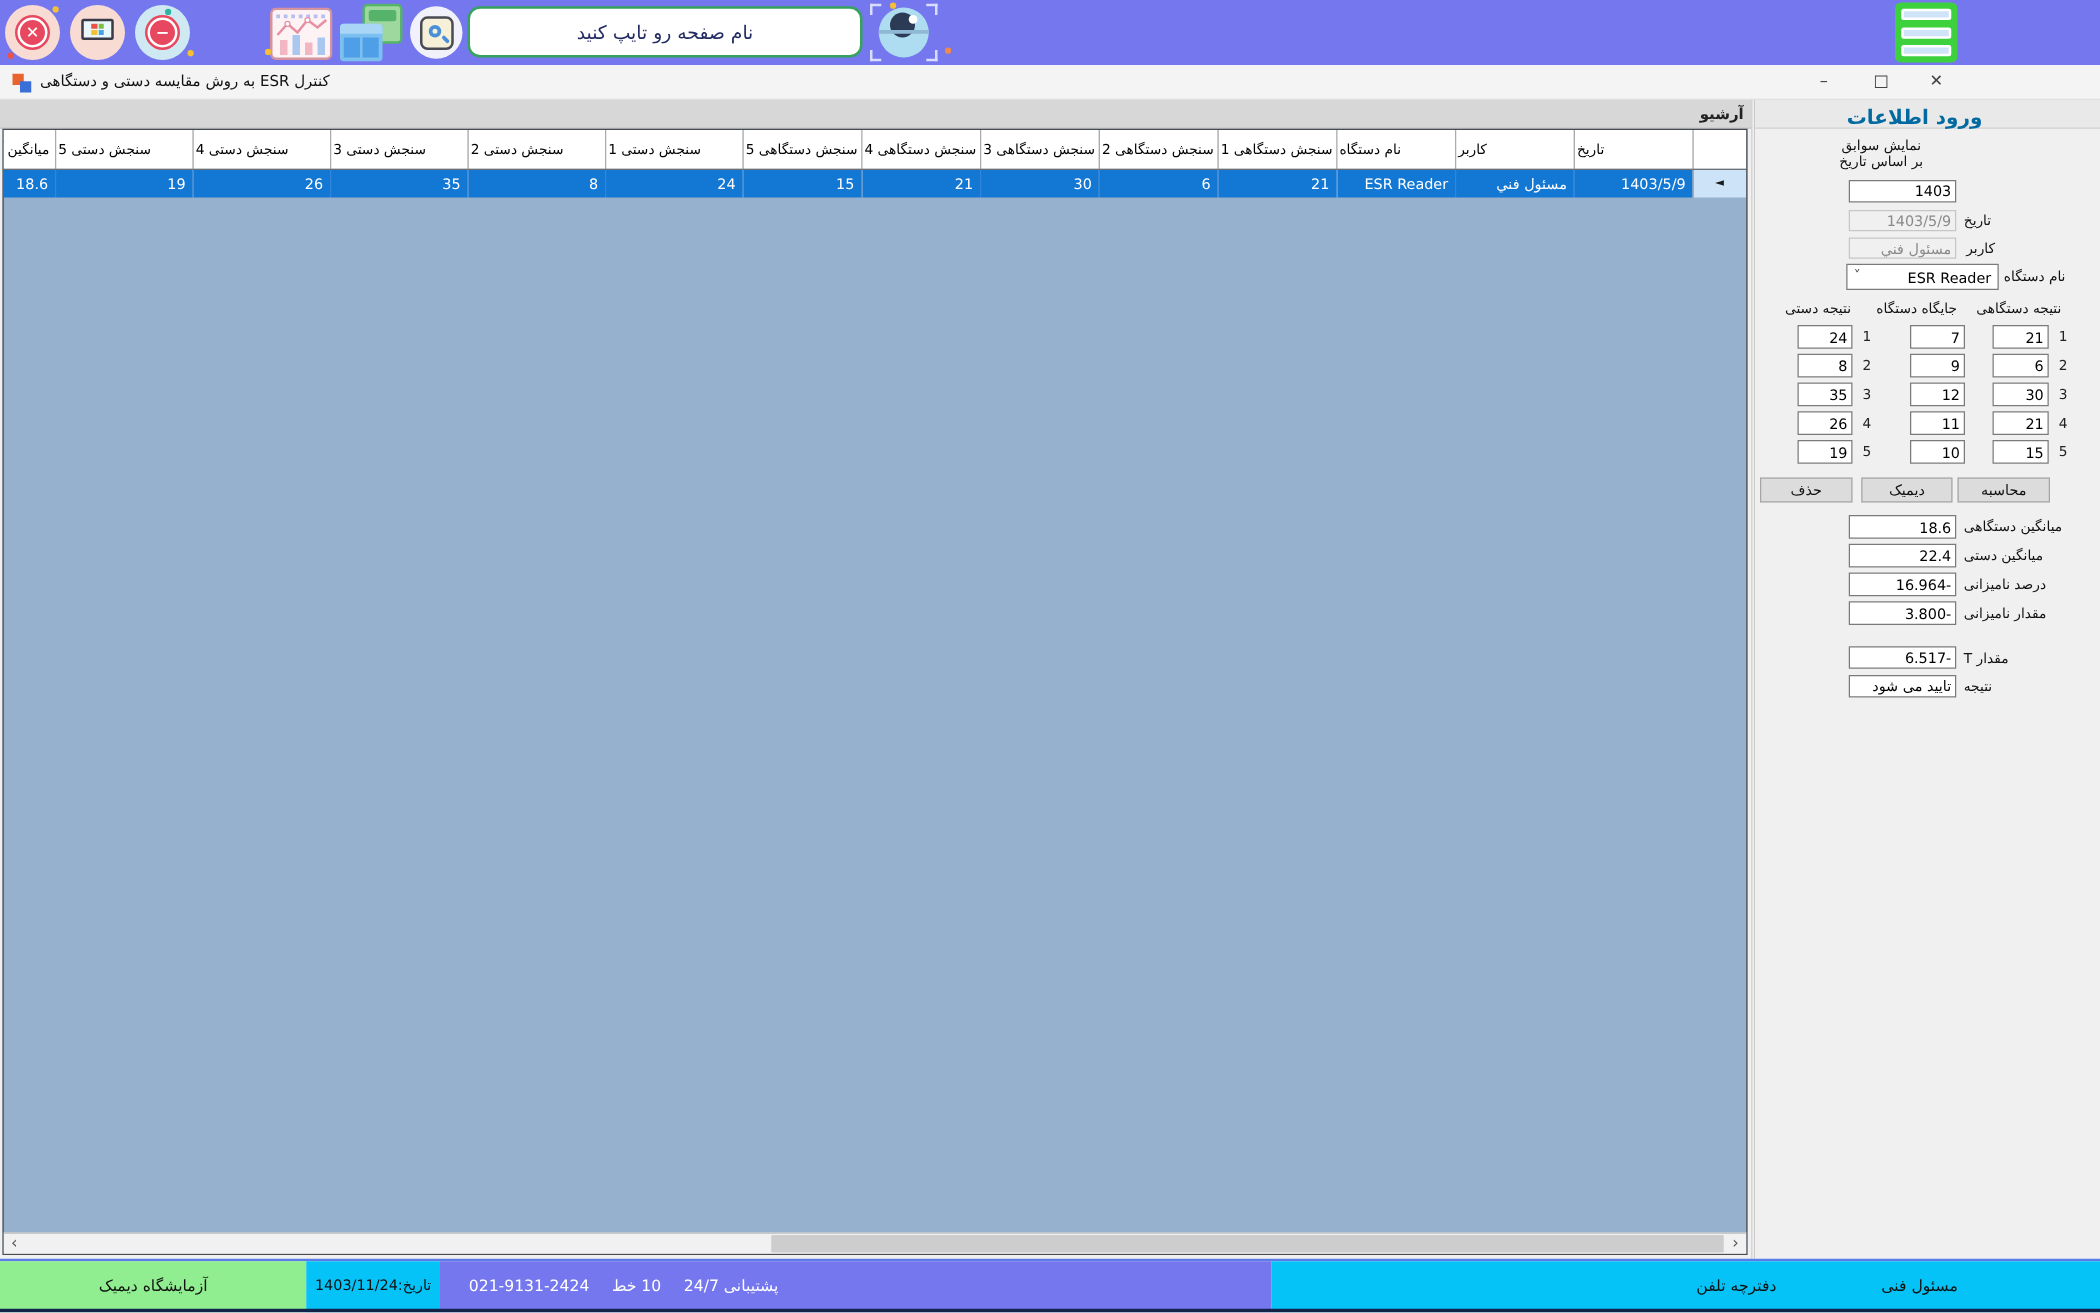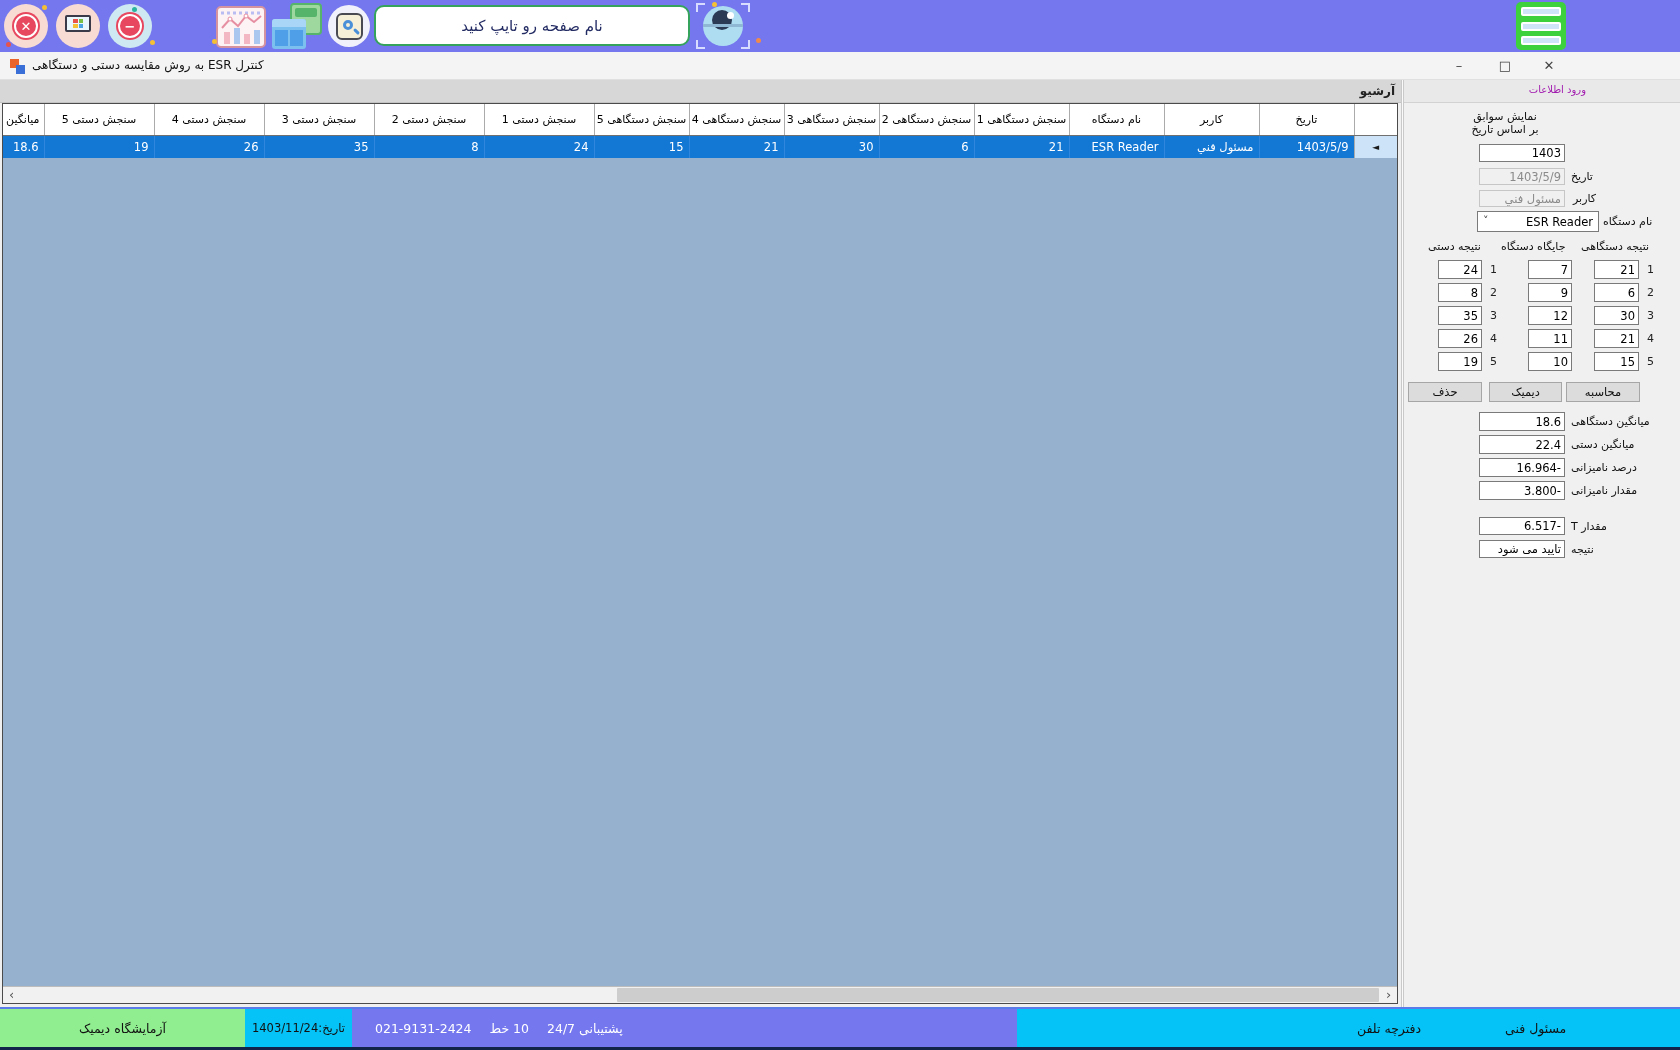--- a/index.html
+++ b/index.html
@@ -56,33 +56,33 @@
 
   
   .band-archive { position:absolute; left:0; top:80px; width:1401px; height:23px; background:#d7d7d7; border-bottom:1px solid #c3c3c3;padding-left:32px; }
   .band-archive span { position:absolute; right:6px; top:4px; font-size:12px; font-weight:bold; color:#222; }
   .divider { position:absolute; left:1401px; top:80px; width:3px; height:927px; background:#fafafa; border-left:1px solid #c9c9c9; border-right:1px solid #c9c9c9; }
 
   
   .grid { position:absolute; left:2px; top:103px; width:1396px; height:901px; border:1px solid #4b4b4b; background:#96b1cd; }
   .table-clip { position:absolute; left:0; top:0; right:0; bottom:17px; overflow:hidden; direction:rtl; }
   table.grid-tbl { border-collapse:collapse; table-layout:fixed; width:1493px; direction:rtl; }
-  table.grid-tbl th { background:#fff; border-left:1px solid #ababab; border-bottom:1px solid #707070; height:31px; font-weight:normal; font-size:11px; line-height:13px; text-align:center; vertical-align:middle; color:#000; padding:0 2px; cursor:pointer; }
+  table.grid-tbl th { background:#fff; border-left:1px solid #ababab; border-bottom:1px solid #707070; height:31px; font-weight:normal; font-size:11px; line-height:13px; text-align:left; vertical-align:middle; color:#000; padding:0 2px; cursor:pointer; }
   table.grid-tbl th.mean { text-align:right; padding-right:4px; }
   table.grid-tbl td { background:#1377d4; color:#fff; border-left:1px solid #2f86dc; height:23px; font-size:11.5px; text-align:right; padding:0 5px; white-space:nowrap; overflow:hidden; cursor:pointer; }
   table.grid-tbl td.rowhdr { background:#cde3f7; color:#1a1a1a; text-align:center; font-size:9px; padding:0; border-left:1px solid #ababab; }
   .hscroll { position:absolute; left:0; right:0; bottom:0; height:17px; background:#f1f1f1; border-top:1px solid #bcbcbc; }
   .hs-arrow { position:absolute; top:0; width:17px; height:16px; color:#555; font-size:13px; line-height:15px; text-align:center; cursor:pointer; }
   .hs-left { left:0; } .hs-right { right:0; }
   .hs-thumb { position:absolute; left:614px; right:18px; top:1px; height:14px; background:#cdcdcd; border-radius:1px; cursor:grab; }
 
   
   .side-panel { position:absolute; left:1404px; top:80px; width:276px; height:927px; background:#f0f0f0; }
   .band-panel { position:absolute; left:0; top:0; width:276px; height:23px; background:#e9e9e9; border-bottom:1px solid #d2d2d2; }
-  .band-panel span { position:absolute; right:94px; top:4px; font-size:10px; font-weight:normal; color:#a21caf; }
+  .band-panel span { position:absolute; right:94px; top:4px; font-size:16px; font-weight:bold; color:#0369a1; }
   .plabel { position:absolute; font-size:11px; color:#111; direction:rtl; white-space:nowrap; }
   .inp { position:absolute; border:1px solid #7a7a7a; background:#fff; font-family:"DejaVu Sans",sans-serif; font-size:11.5px; text-align:right; padding:0 3px; direction:rtl; color:#000; }
   .inp--disabled { background:#f0f0f0; color:#8a8a8a; border-color:#c6c6c6; }
   .combo { position:absolute; left:73px; top:131px; width:122px; height:21px; border:1px solid #7a7a7a; background:#fff; cursor:pointer; }
   .combo .val { position:absolute; right:5px; top:3px; font-size:11.5px; }
   .combo .arr { position:absolute; left:5px; top:2px; font-size:11px; color:#444; }
   .pnum-lbl { position:absolute; font-size:11px; color:#222; }
   .btn { position:absolute; height:20px; background:#dcdcdc; border:1px solid #a6a6a6; font-family:"DejaVu Sans",sans-serif; font-size:11.5px; color:#111; cursor:pointer; }
 
   

